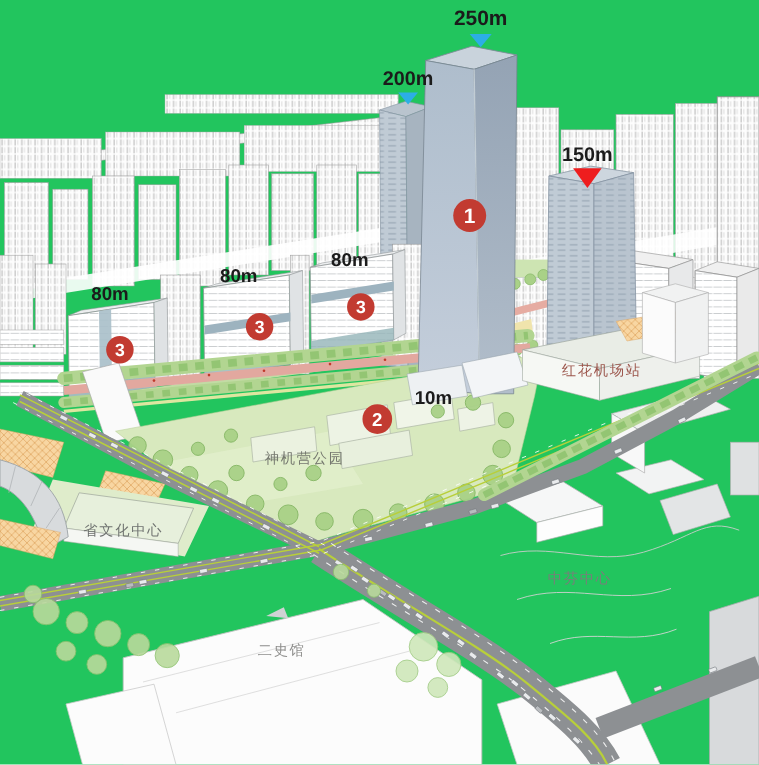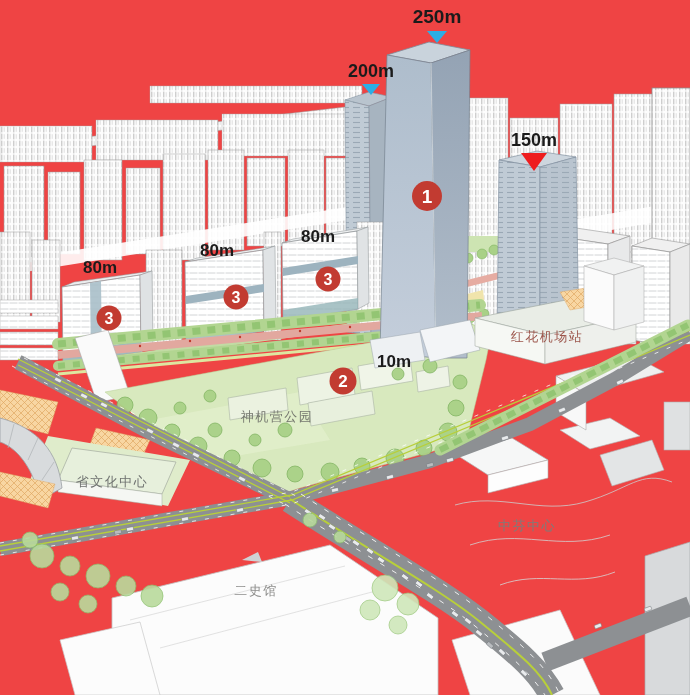--- a/index.html
+++ b/index.html
@@ -1,16 +1,16 @@
 <!DOCTYPE html>
 <html><head>
 <meta charset="utf-8">
 <style>
   html,body{margin:0;padding:0;background:#ffffff;}
-  .stage{position:relative;width:690px;height:695px;background:#ef4444;overflow:hidden;}
+  .stage{position:relative;width:690px;height:695px;background:#22c55e;overflow:hidden;}
   svg{position:absolute;left:0;top:0;}
   .h-label{font-family:"Liberation Sans","DejaVu Sans",sans-serif;font-weight:600;fill:#1b1b1b;text-anchor:middle;}
   .h-lg{font-size:19px;}
   .h-md{font-size:17px;}
   .place{font-family:"DejaVu Sans","Liberation Sans",sans-serif;font-size:13px;text-anchor:middle;letter-spacing:1.5px;}
   .mnum{font-family:"Liberation Sans","DejaVu Sans",sans-serif;font-weight:bold;fill:#ffffff;text-anchor:middle;}
   .m-lg{font-size:19px;}
   .m-md{font-size:16px;}
 </style>
 </head>

